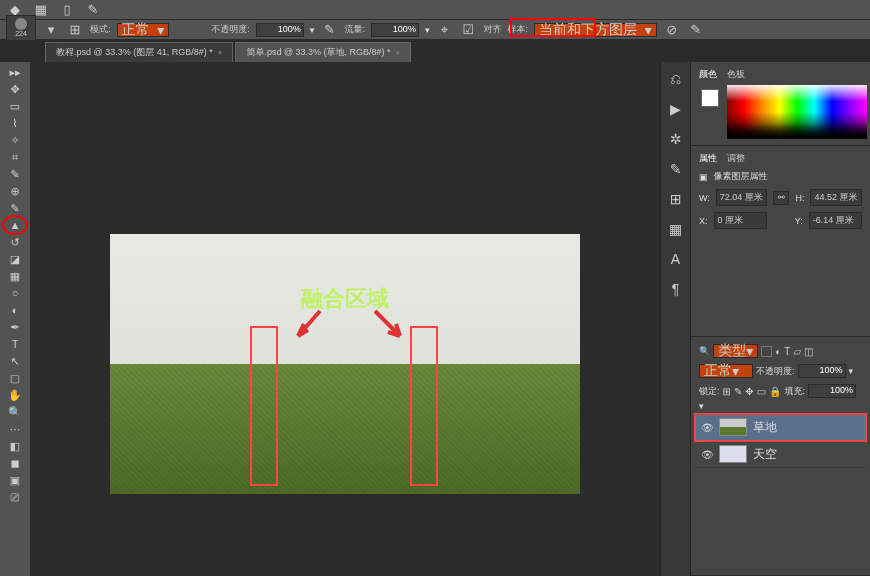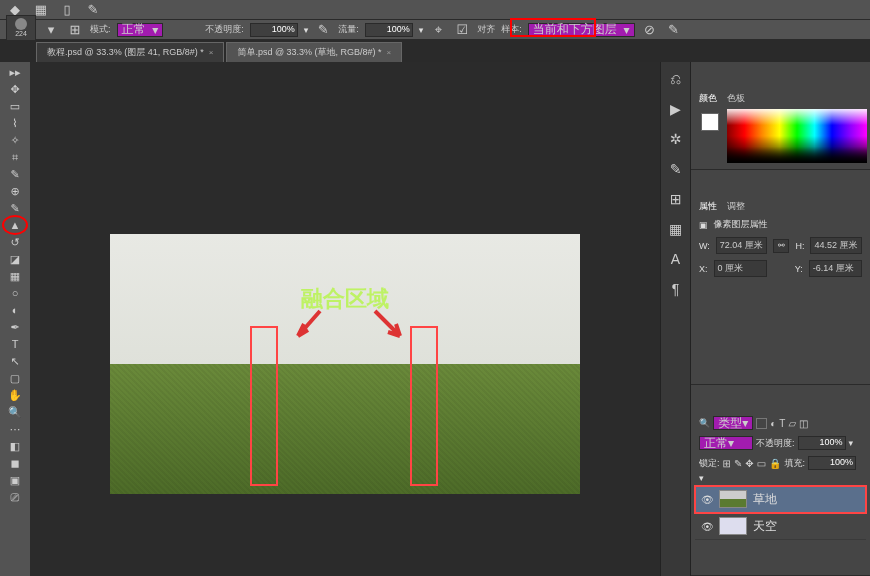--- a/index.html
+++ b/index.html
@@ -1,46 +1,46 @@
 <!DOCTYPE html>
 <html><head>
 <meta charset="utf-8">
 <style>
 * { margin: 0; padding: 0; box-sizing: border-box; }
 body { background: #535353; font-family: "Microsoft YaHei", sans-serif; font-size: 10px; color: #ddd; width: 870px; height: 576px; overflow: hidden; position: relative; }
 .menu-bar { height: 20px; background: #535353; display: flex; align-items: center; padding: 0 6px; gap: 8px; border-bottom: 1px solid #2a2a2a; }
 .menu-icon { width: 18px; height: 18px; display: flex; align-items: center; justify-content: center; color: #ccc; font-size: 13px; }
 .options-bar { height: 20px; background: #535353; display: flex; align-items: center; padding: 0 6px; gap: 6px; font-size: 9px; border-bottom: 1px solid #2a2a2a; position: relative; }
 .op-label { color: #ccc; }
-.op-select { background: #a21caf; border: 1px solid #2a2a2a; color: #ccc; height: 14px; padding: 0 4px; font-size: 12px; display: flex; align-items: center; }
+.op-select { background: #c2410c; border: 1px solid #2a2a2a; color: #ccc; height: 14px; padding: 0 4px; font-size: 14px; display: flex; align-items: center; }
 .op-input { background: #3f3f3f; border: 1px solid #2a2a2a; color: #fff; height: 14px; width: 48px; padding: 0 2px; font-size: 9px; text-align: right; }
 .brush-preview { width: 30px; height: 26px; background: #3f3f3f; border: 1px solid #2a2a2a; margin-top: -4px; display: flex; flex-direction: column; align-items: center; justify-content: center; }
 .brush-circle { width: 12px; height: 12px; border-radius: 50%; background: #888; }
 .brush-num { font-size: 7px; color: #ccc; }
 .red-box-top { position: absolute; border: 2px solid #f00; pointer-events: none; }
-.tab-bar { height: 22px; background: #2a2a2a; display: flex; align-items: flex-end; padding-left: 36px; }
+.tab-bar { height: 22px; background: #2a2a2a; display: flex; align-items: flex-end; padding-left: 45px; }
 .tab { background: #535353; padding: 3px 10px; font-size: 9px; color: #ccc; margin-right: 2px; border-top: 1px solid #666; border-left: 1px solid #666; border-right: 1px solid #666; display: flex; align-items: center; gap: 5px; }
 .tab.inactive { background: #3a3a3a; }
 .tab-close { color: #999; font-size: 8px; }
 .main-area { display: flex; height: 514px; }
 .tool-col { width: 30px; background: #535353; display: flex; flex-direction: column; align-items: center; padding-top: 2px; gap: 1px; }
 .tool-btn { width: 22px; height: 16px; display: flex; align-items: center; justify-content: center; color: #ccc; font-size: 11px; position: relative; }
 .tool-btn.active-red { outline: 2px solid #f00; border-radius: 50%; }
 .canvas-col { flex: 1; background: #2b2b2b; position: relative; display: flex; align-items: center; justify-content: center; }
 .canvas-img { width: 470px; height: 260px; position: relative; margin-top: 90px; }
 .sky { position: absolute; top: 0; left: 0; right: 0; height: 50%; background: linear-gradient(#e8e9e4, #dfe1da); }
 .grass { position: absolute; top: 50%; left: 0; right: 0; bottom: 0; background: linear-gradient(#6a8a3a, #4d6b28); }
 .grass::after { content: ""; position: absolute; inset: 0; background: repeating-linear-gradient(45deg, rgba(0,0,0,0.05) 0 2px, transparent 2px 4px); }
 .ann-text { position: absolute; top: 50px; left: 50%; transform: translateX(-50%); font-size: 22px; color: #bef264; font-weight: bold; }
 .ann-arrow { position: absolute; color: #d33; font-size: 24px; }
 .ann-rect { position: absolute; border: 2px solid #f44; }
 .narrow-col { width: 30px; background: #383838; display: flex; flex-direction: column; align-items: center; padding-top: 6px; gap: 8px; border-left: 1px solid #222; }
 .narrow-btn { width: 22px; height: 22px; display: flex; align-items: center; justify-content: center; color: #ccc; font-size: 14px; }
 .panel-col { width: 180px; background: #454545; display: flex; flex-direction: column; border-left: 1px solid #222; }
-.panel-section { border-bottom: 1px solid #2a2a2a; padding: 4px; margin-top: 24px; }
+.panel-section { border-bottom: 1px solid #2a2a2a; padding: 4px; }
 .panel-tabs { font-size: 9px; color: #ccc; padding: 2px 4px; display: flex; gap: 10px; }
 .panel-tabs span.active { color: #fff; }
 .color-swatch { display: flex; gap: 2px; padding: 4px; }
 .swatch-box { width: 18px; height: 18px; border: 1px solid #666; }
 .color-ramp { width: 140px; height: 54px; background: linear-gradient(90deg, #800, #f00, #f80, #ff0, #0f0, #0ff, #00f, #80f, #f0f), linear-gradient(#fff, transparent, #000); background-blend-mode: multiply; position: relative; }
 .color-ramp-overlay { position: absolute; inset: 0; background: linear-gradient(to bottom, rgba(255,255,255,0.9), transparent 30%, transparent 70%, rgba(0,0,0,0.9)); }
 .hue-strip { width: 10px; height: 54px; background: linear-gradient(#f00, #ff0, #0f0, #0ff, #00f, #f0f, #f00); }
 .prop-row { display: flex; gap: 6px; padding: 3px 4px; font-size: 9px; align-items: center; }
 .prop-field { background: #3a3a3a; border: 1px solid #2a2a2a; color: #ccc; padding: 1px 3px; flex: 1; font-size: 9px; }
 .prop-link { background: #3a3a3a; border: 1px solid #2a2a2a; width: 16px; height: 14px; display: flex; align-items: center; justify-content: center; font-size: 8px; }

